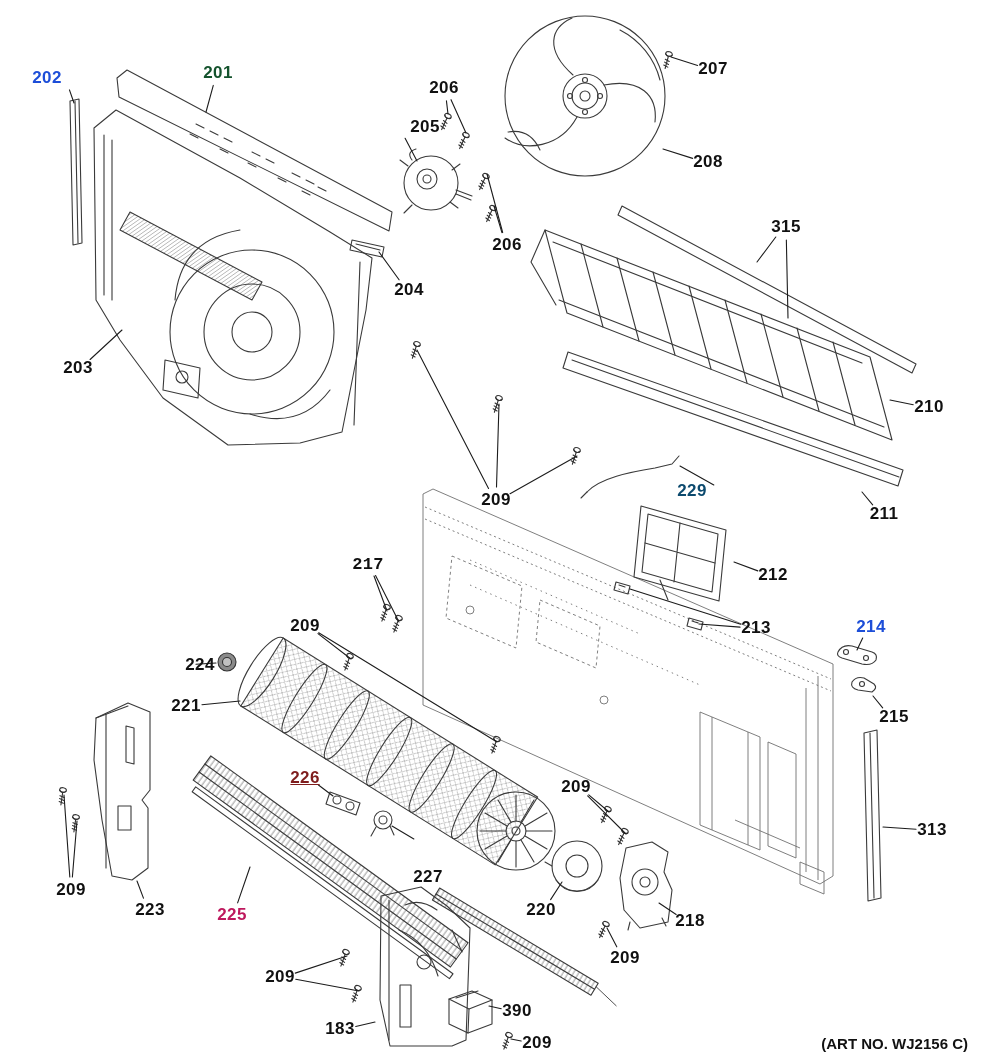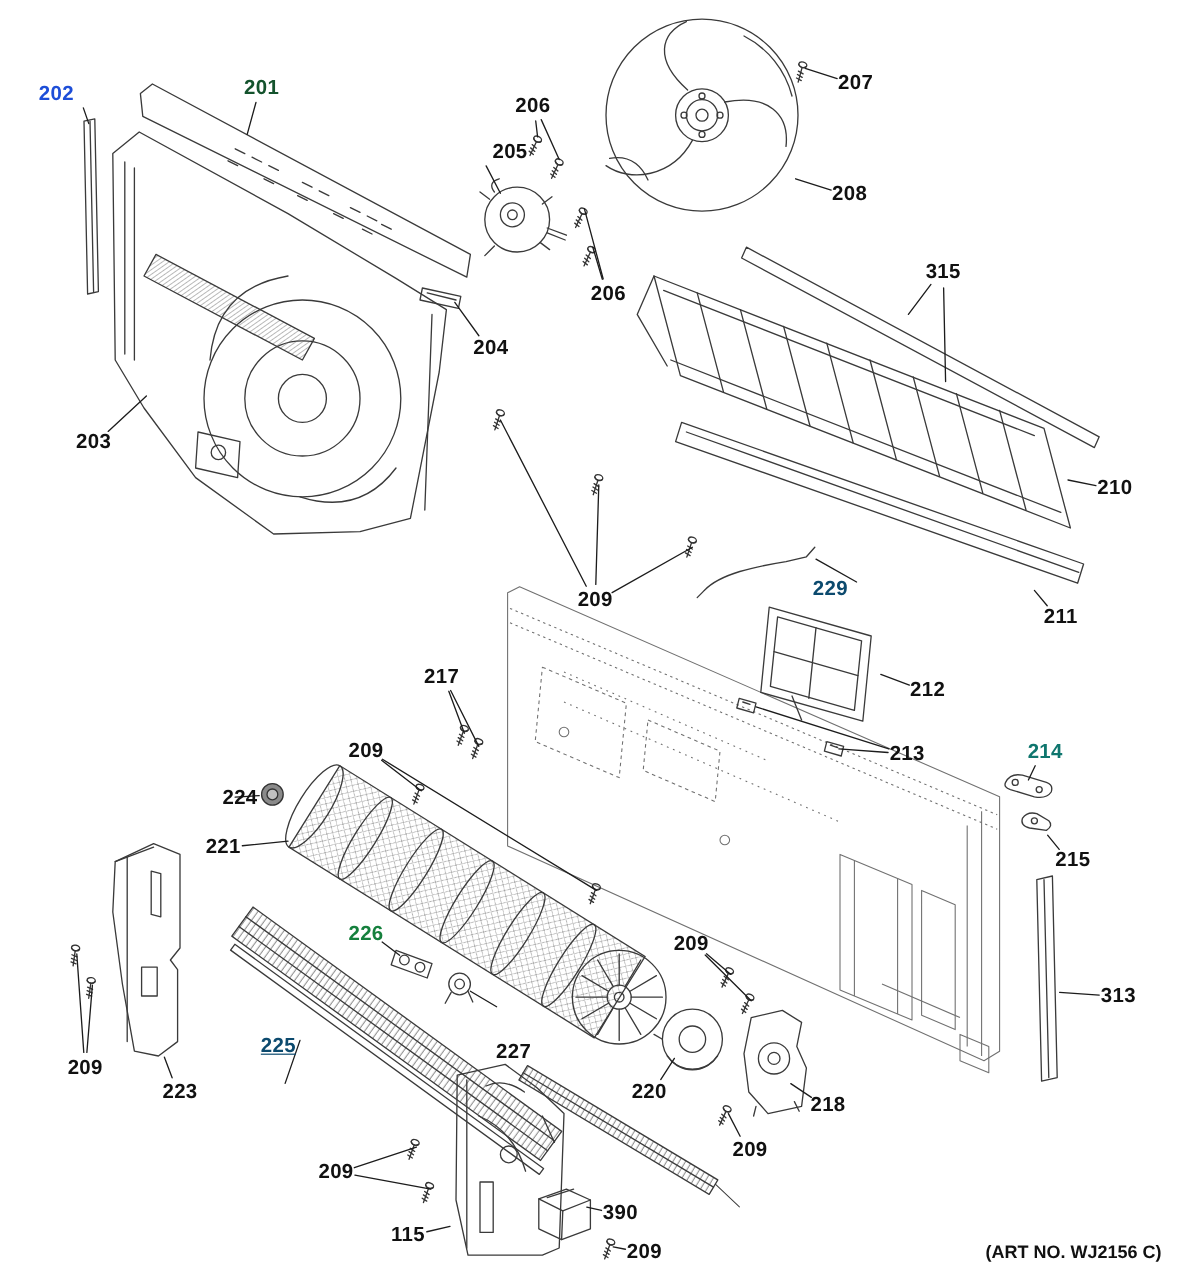--- a/index.html
+++ b/index.html
@@ -350,34 +350,34 @@
     <div class="callout" style="left: 708px; top: 162px; color: rgb(17, 17, 17);">208</div>
     <div class="callout" style="left: 786px; top: 227px; color: rgb(17, 17, 17);">315</div>
     <div class="callout" style="left: 507px; top: 245px; color: rgb(17, 17, 17);">206</div>
     <div class="callout" style="left: 409px; top: 290px; color: rgb(17, 17, 17);">204</div>
     <div class="callout" style="left: 78px; top: 368px; color: rgb(17, 17, 17);">203</div>
     <div class="callout" style="left: 929px; top: 407px; color: rgb(17, 17, 17);">210</div>
     <div class="callout" style="left: 692px; top: 491px; color: #0c4a6e;">229</div>
     <div class="callout" style="left: 496px; top: 500px; color: rgb(17, 17, 17);">209</div>
     <div class="callout" style="left: 884px; top: 514px; color: rgb(17, 17, 17);">211</div>
     <div class="callout" style="left: 773px; top: 575px; color: rgb(17, 17, 17);">212</div>
-    <div class="callout" style="left: 368px; top: 564px; color: rgb(17, 17, 17);">217</div>
+    <div class="callout" style="left: 368px; top: 564px; color: rgb(17, 17, 17); font-family: Liberation Mono, monospace;">217</div>
     <div class="callout" style="left: 756px; top: 628px; color: rgb(17, 17, 17);">213</div>
-    <div class="callout" style="left: 871px; top: 627px; color: #0f766e;">214</div>
+    <div class="callout" style="left: 871px; top: 627px; color: #1d4ed8;">214</div>
     <div class="callout" style="left: 305px; top: 626px; color: rgb(17, 17, 17);">209</div>
     <div class="callout" style="left: 894px; top: 717px; color: rgb(17, 17, 17);">215</div>
     <div class="callout" style="left: 180px; top: 665px; color: rgb(17, 17, 17); margin-left: 20px;">224</div>
     <div class="callout" style="left: 186px; top: 706px; color: rgb(17, 17, 17);">221</div>
     <div class="callout" style="left: 932px; top: 830px; color: rgb(17, 17, 17);">313</div>
-    <div class="callout" style="left: 305px; top: 778px; color: #15803d;">226</div>
+    <div class="callout" style="left: 305px; top: 778px; color: #7f1d1d; text-decoration: underline;">226</div>
     <div class="callout" style="left: 576px; top: 787px; color: rgb(17, 17, 17);">209</div>
     <div class="callout" style="left: 428px; top: 845px; color: rgb(17, 17, 17); margin-top: 32px;">227</div>
     <div class="callout" style="left: 71px; top: 890px; color: rgb(17, 17, 17);">209</div>
     <div class="callout" style="left: 150px; top: 910px; color: rgb(17, 17, 17);">223</div>
-    <div class="callout" style="left: 232px; top: 872px; color: #0c4a6e; text-decoration: underline;">225</div>
+    <div class="callout" style="left: 232px; top: 915px; color: #be185d;">225</div>
     <div class="callout" style="left: 541px; top: 910px; color: rgb(17, 17, 17);">220</div>
     <div class="callout" style="left: 690px; top: 921px; color: rgb(17, 17, 17);">218</div>
     <div class="callout" style="left: 625px; top: 958px; color: rgb(17, 17, 17);">209</div>
     <div class="callout" style="left: 280px; top: 977px; color: rgb(17, 17, 17);">209</div>
     <div class="callout" style="left: 517px; top: 1011px; color: rgb(17, 17, 17);">390</div>
-    <div class="callout" style="left: 340px; top: 1029px; color: rgb(17, 17, 17);">115</div>
+    <div class="callout" style="left: 340px; top: 1029px; color: rgb(17, 17, 17);">183</div>
     <div class="callout" style="left: 537px; top: 1043px; color: rgb(17, 17, 17);">209</div>
   </div>
 
 </body></html>

